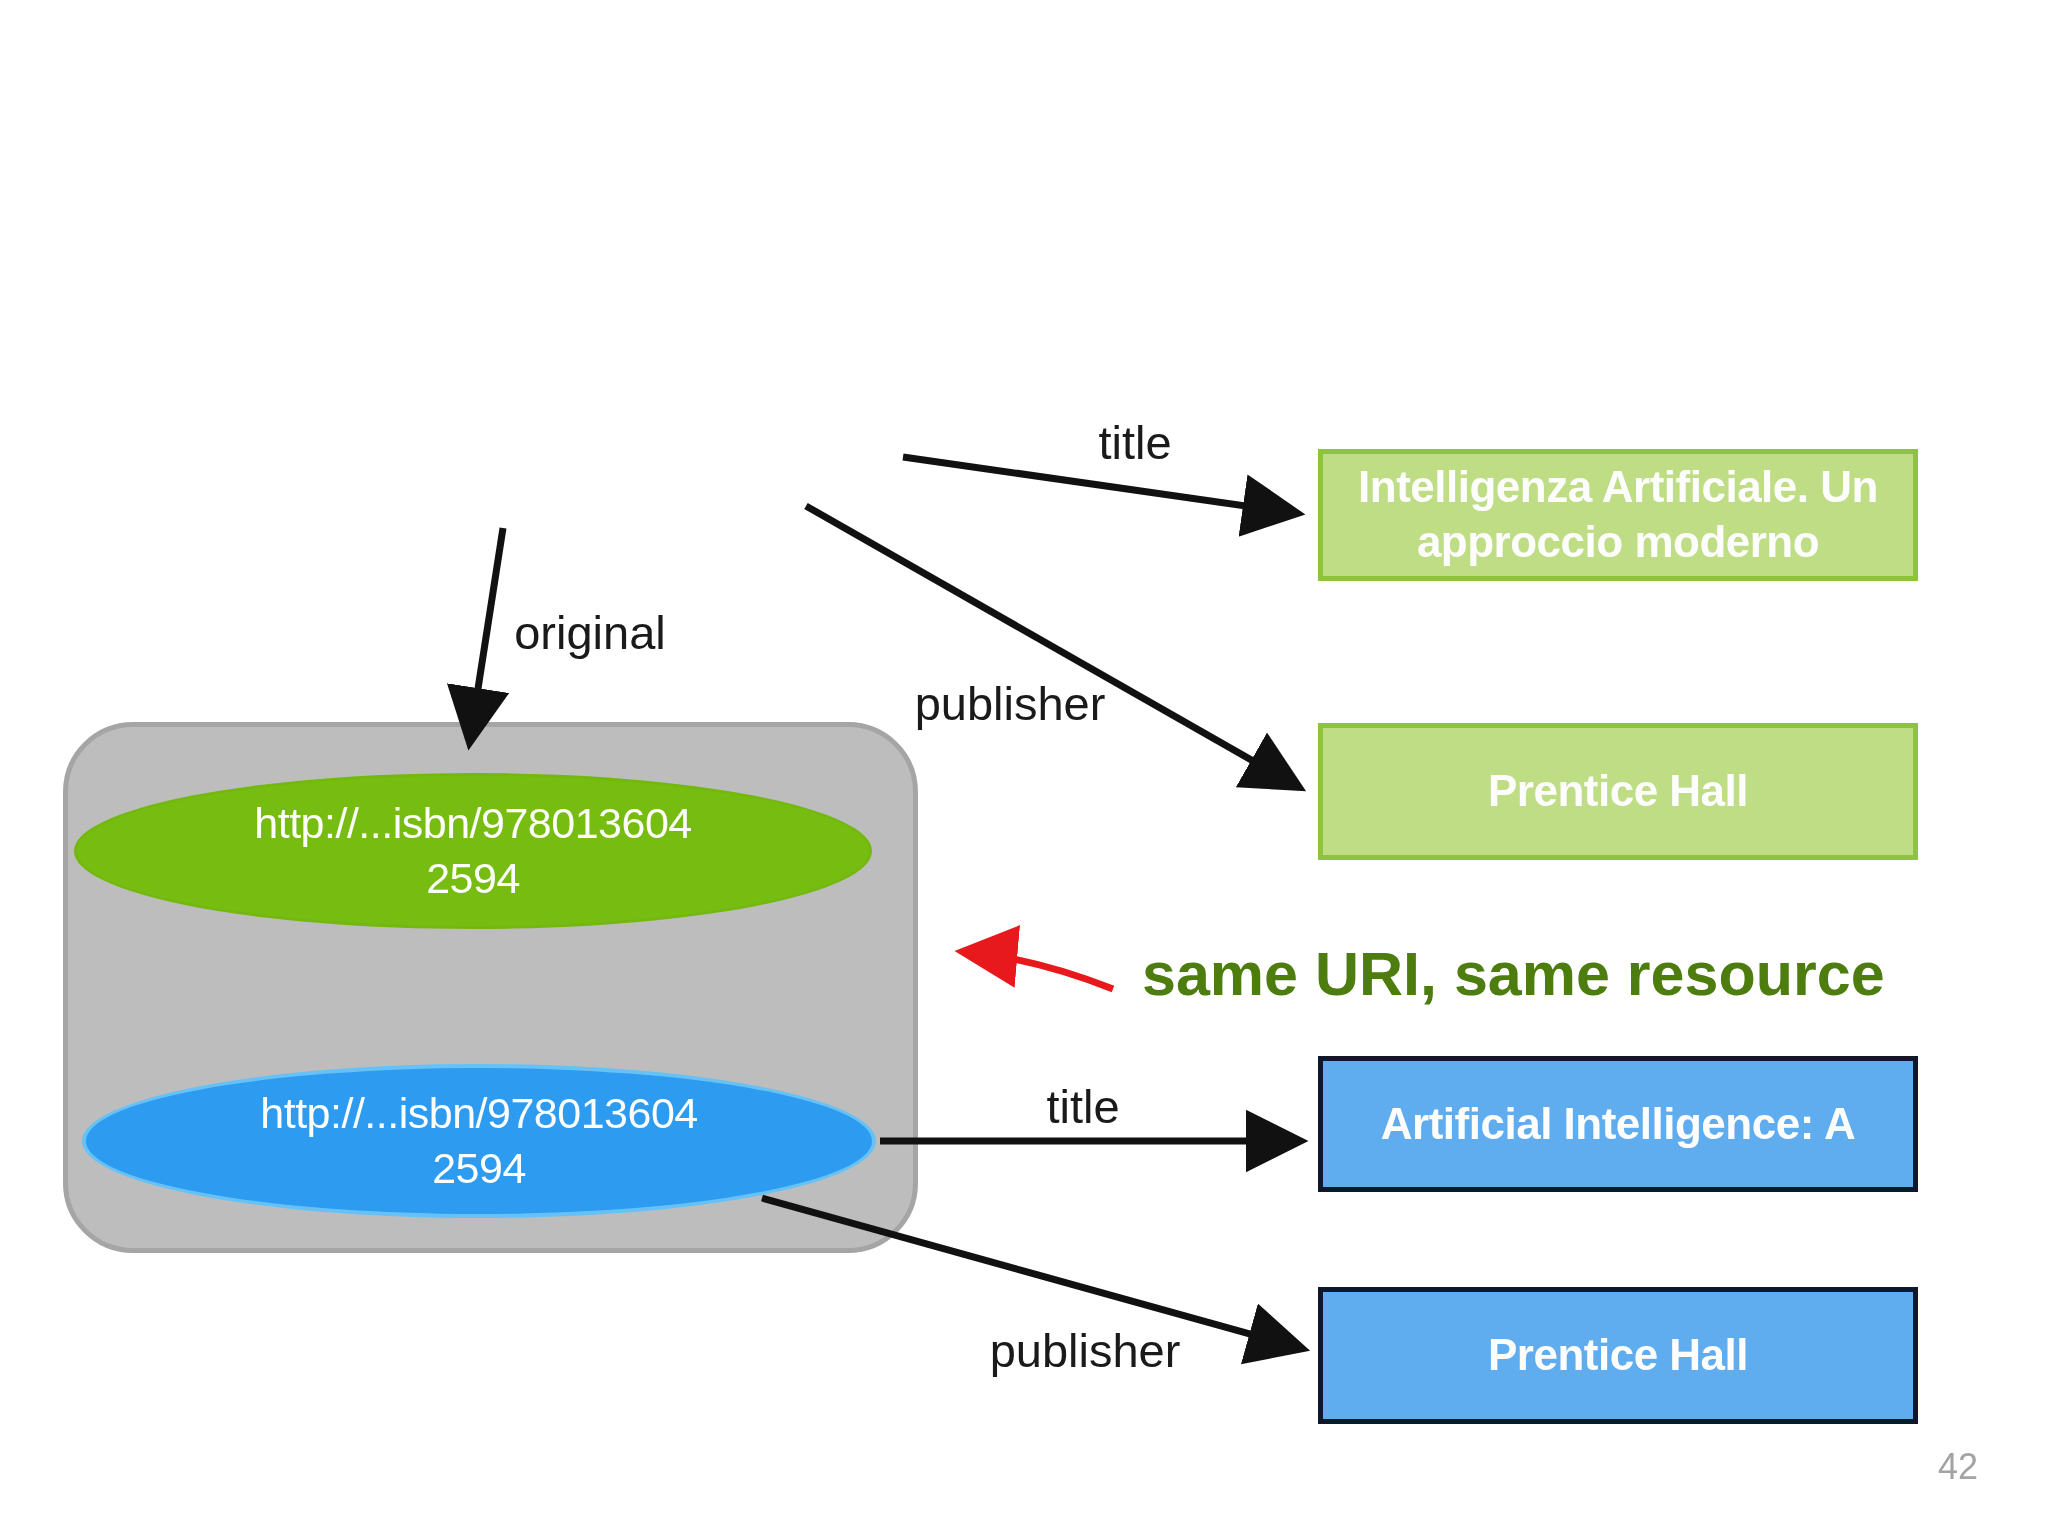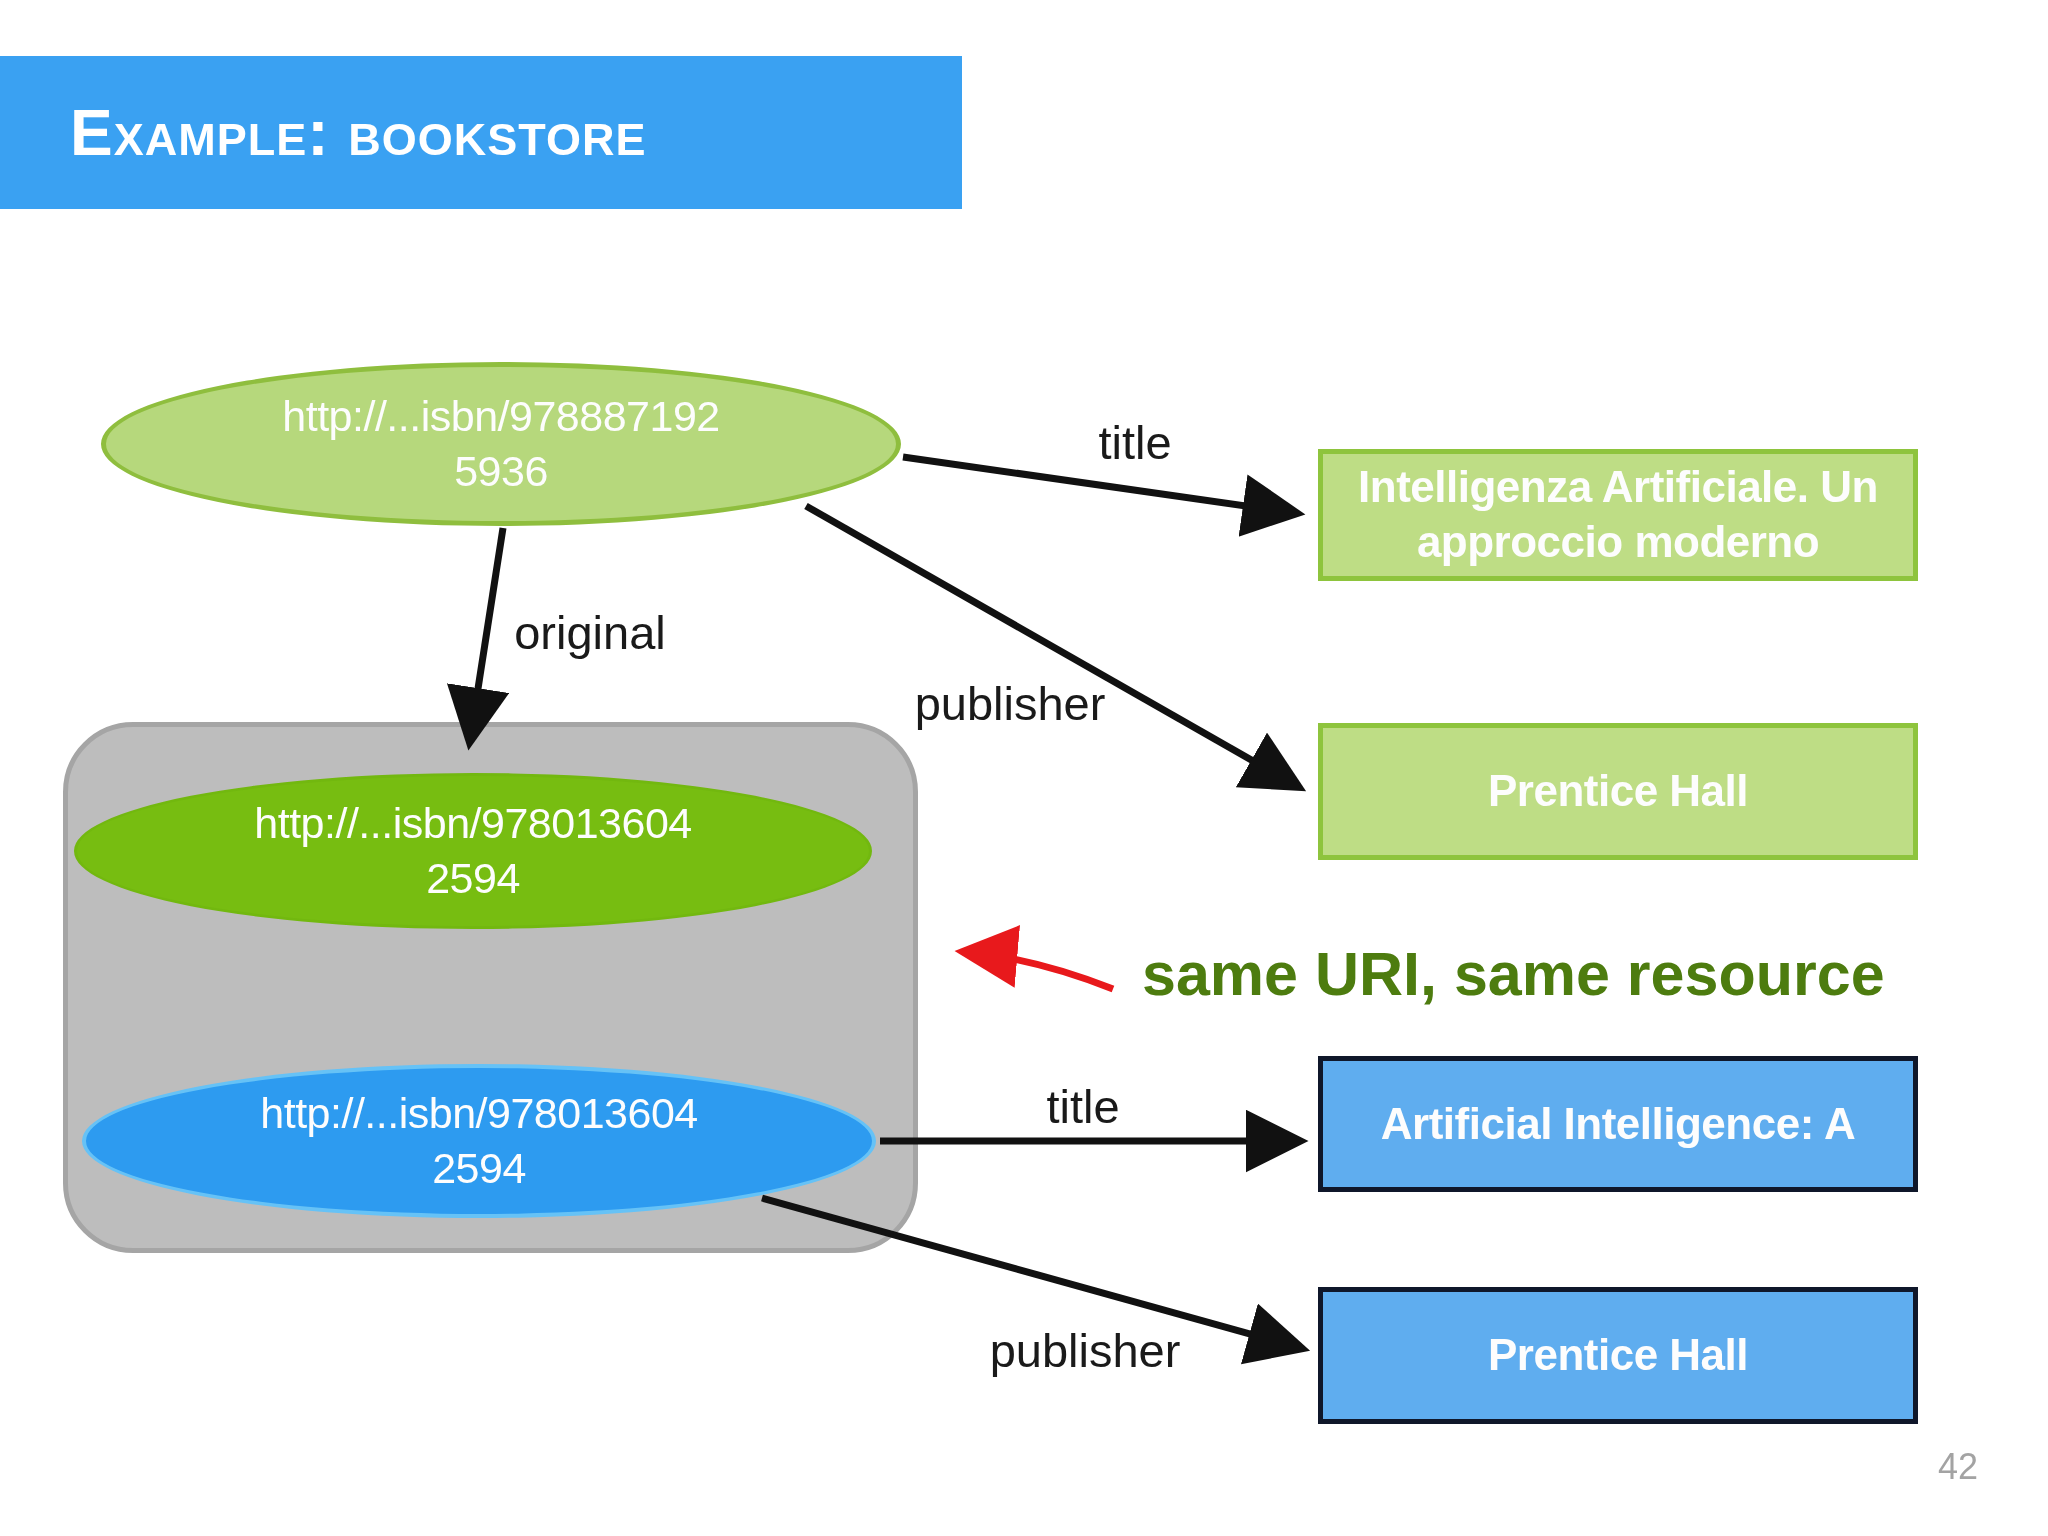--- a/index.html
+++ b/index.html
@@ -83,30 +83,23 @@
   svg.arrows {
     position:absolute; left:0; top:0; width:2048px; height:1536px;
     pointer-events:none;
   }
 </style>
 </head>
 <body>
 
 <div class="stage">
 
-  <div class="titlebar">
-    <div class="title">Example: bookstore</div>
-  </div>
 
   <div class="group-box"></div>
 
-  <div class="node ellipse ellipse-light uri">
-    <span class="ln">http://...isbn/978887192</span>
-    <span class="ln">5936</span>
-  </div>
 
   <div class="node ellipse ellipse-green uri">
     <span class="ln">http://...isbn/978013604</span>
     <span class="ln">2594</span>
   </div>
 
   <div class="node ellipse ellipse-blue uri">
     <span class="ln">http://...isbn/978013604</span>
     <span class="ln">2594</span>
   </div>

